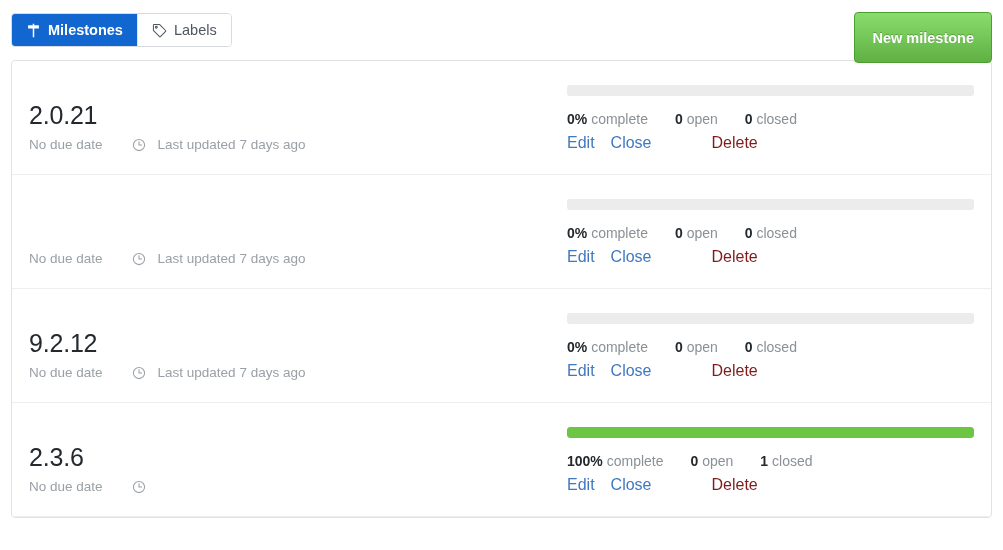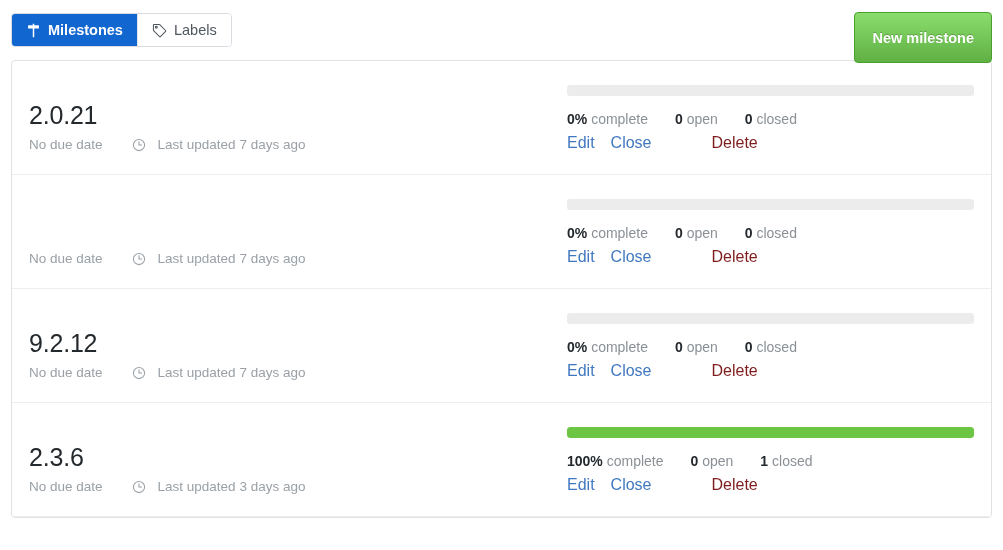--- a/index.html
+++ b/index.html
@@ -343,21 +343,20 @@
       <div class="ms-title">2.3.6</div>
       <div class="ms-meta">
         <span>No due date</span>
         <span class="sep"></span>
         <span class="clock">
           <svg width="14" height="14" viewBox="0 0 16 16" style="display:block">
             <circle cx="8" cy="8" r="6.4" fill="none" stroke="#9aa0a6" stroke-width="1.2"></circle>
             <path d="M8 4.2 V8 H11" fill="none" stroke="#9aa0a6" stroke-width="1.2" stroke-linecap="round"></path>
           </svg>
         </span>
-        <span>Last updated 3 days ago</span>
       </div>
     </div>
     <div class="ms-right">
       <div class="bar-track">
         <div class="bar-fill" style="width: 100%;"></div>
       </div>
       <div class="stats">
         <span>
           <b>100%</b> <span>complete</span>
         </span>

